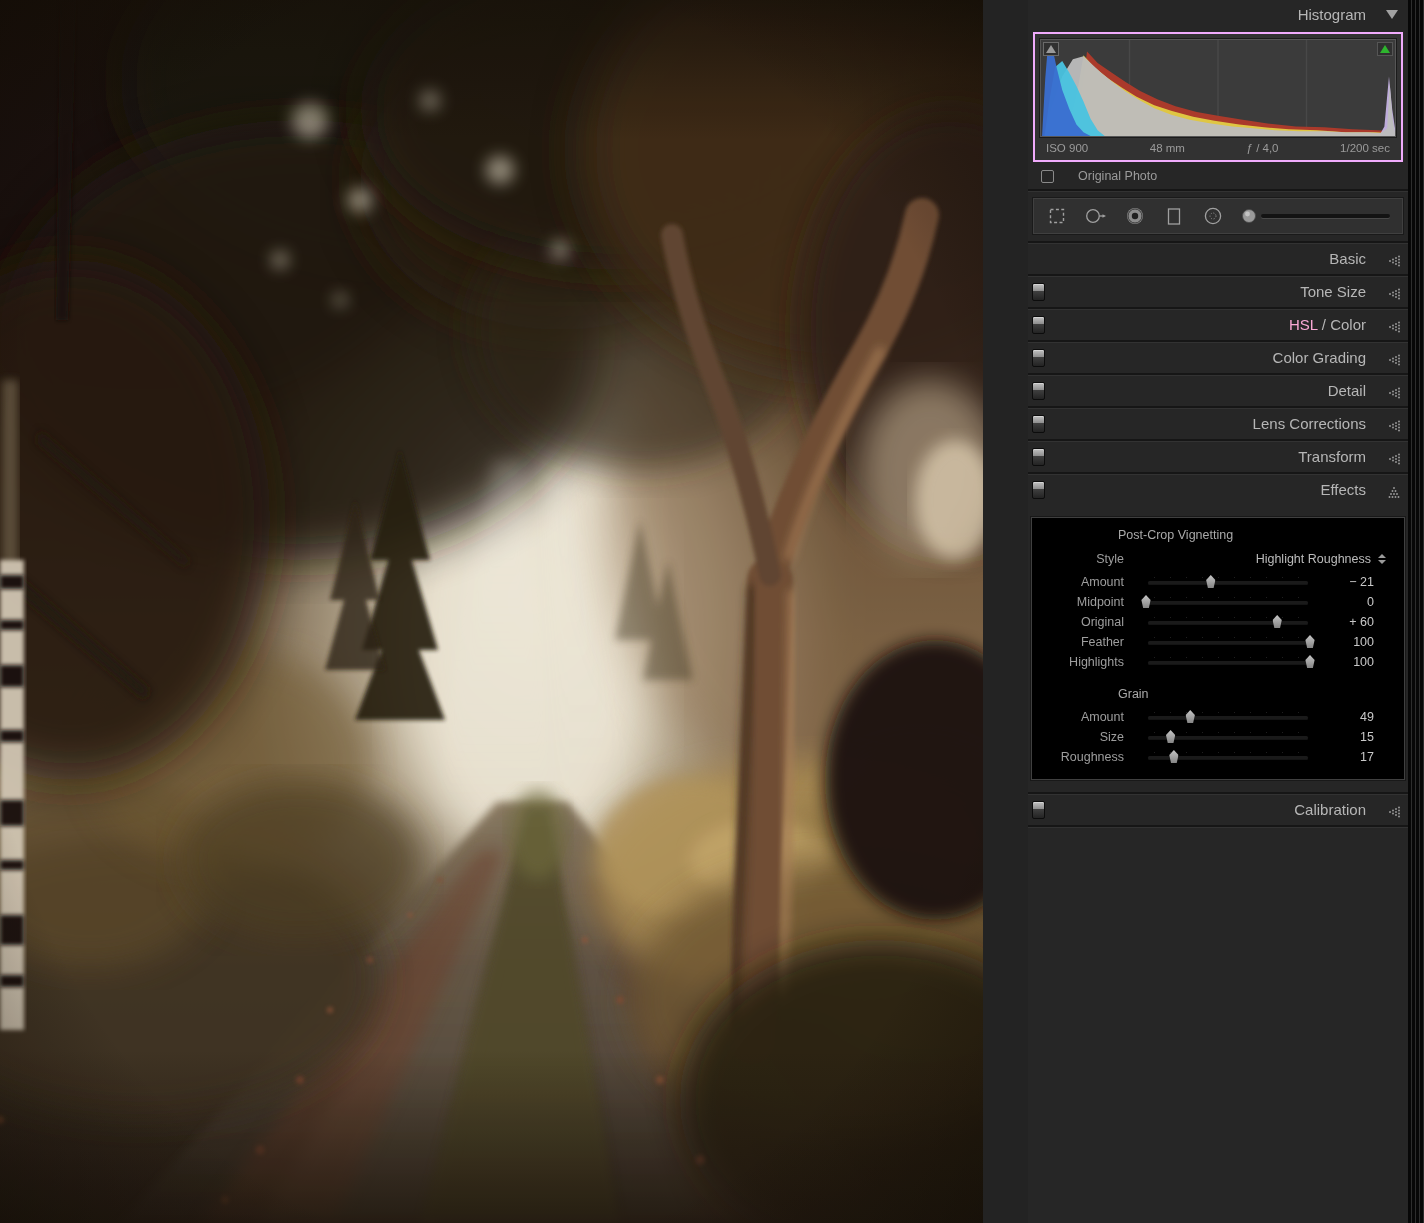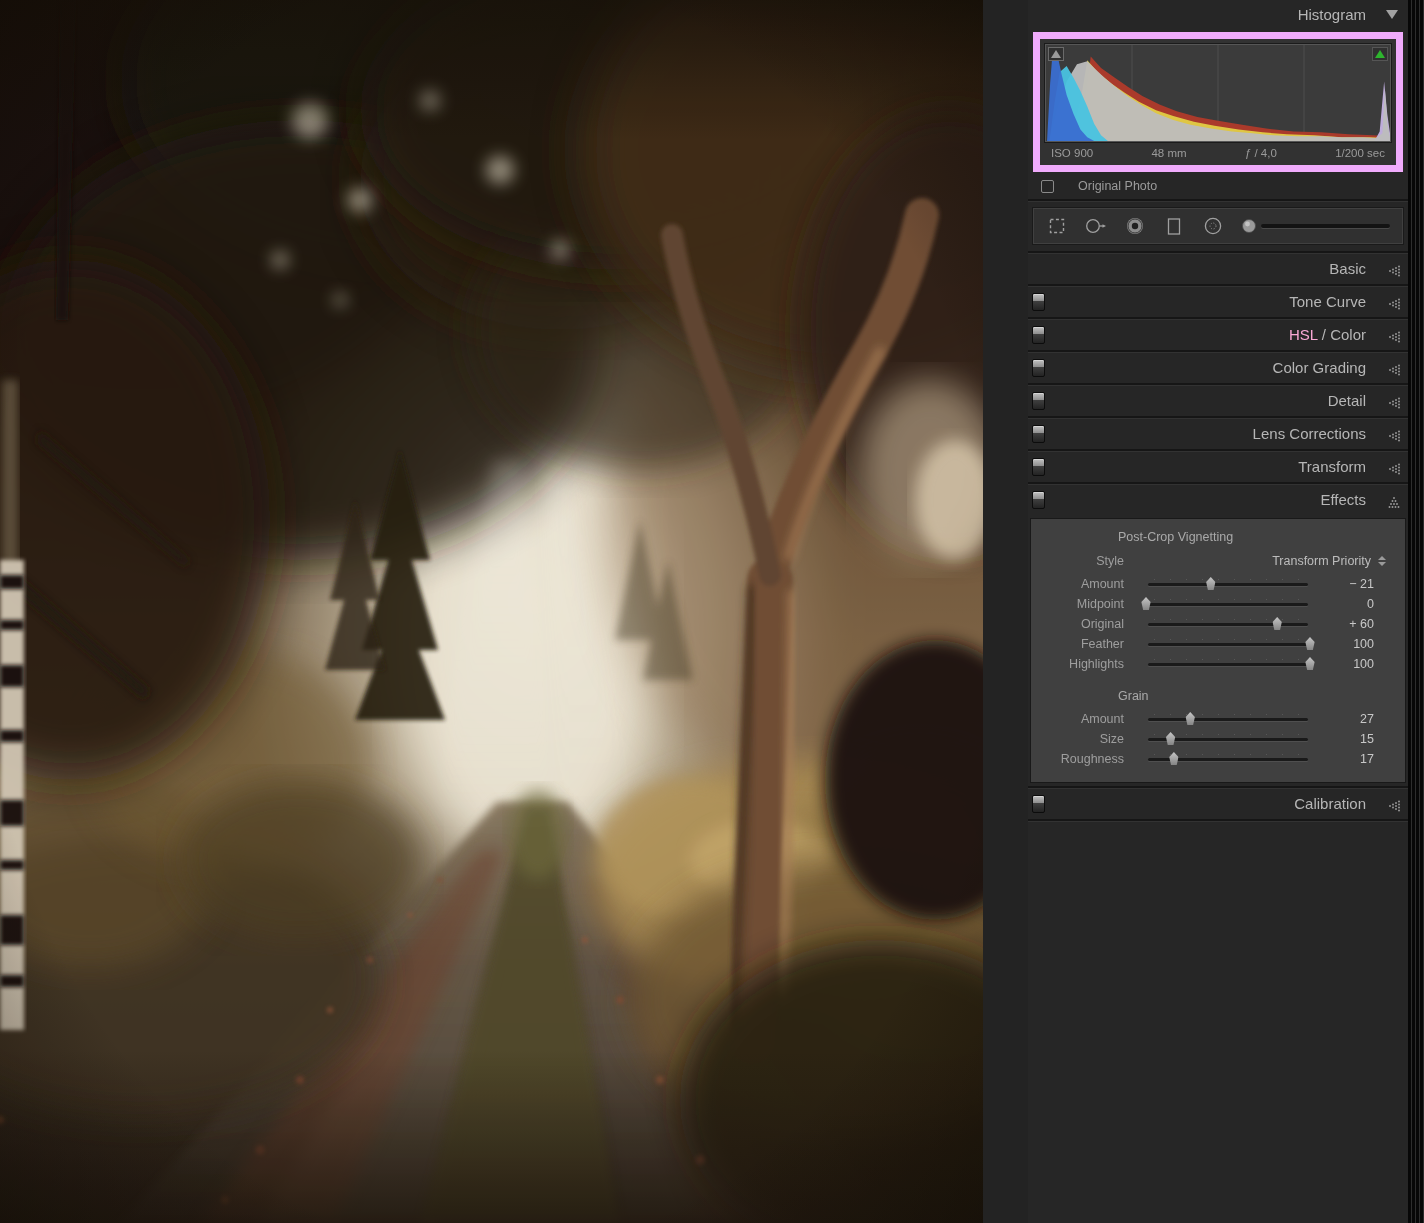--- a/index.html
+++ b/index.html
@@ -21,39 +21,39 @@
   .hdr-label{position:absolute;right:42px;top:6px;font-size:15px;color:#b6b6b6;white-space:nowrap;}
   .hdr-label .dim{color:#f9a8d4;}
   .disclosure{position:absolute;right:8px;top:9px;width:12px;height:12px;}
   .tri-solid{position:absolute;right:10px;top:10px;width:0;height:0;
     border-left:6px solid transparent;border-right:6px solid transparent;border-top:9px solid #a2a2a2;}
   .switch{position:absolute;left:4px;top:6px;width:11px;height:16px;border:1px solid #0c0c0c;border-radius:2px;
     background:linear-gradient(180deg,#c2c2c2 0%,#8f8f8f 42%,#3f3f3f 46%,#232323 100%);
     box-shadow:inset 0 1px 0 rgba(255,255,255,.35);}
   .groove{height:2px;background:#161616;border-bottom:1px solid #323232;}
   
-  .histo-box{margin:2px 5px 0 5px;background:#323232;border:7px solid #f0abfc;padding:5px 5px 2px 5px;}
+  .histo-box{margin:2px 5px 0 5px;background:#323232;border:2px solid #f0abfc;padding:5px 5px 2px 5px;}
   .histo-chart{position:relative;height:96px;background:#3b3b3b;border:1px solid #565656;box-shadow:0 0 0 1px #1b1b1b;}
   .histo-chart svg{position:absolute;left:0;top:0;width:100%;height:100%;}
   .clip-btn{position:absolute;top:2px;width:16px;height:14px;background:#303030;border:1px solid #6a6a6a;box-sizing:border-box;}
   .clip-btn.left{left:2px;}
   .clip-btn.right{right:2px;border-color:#555;}
   .clip-tri{width:0;height:0;margin:2px auto 0 auto;border-left:5px solid transparent;border-right:5px solid transparent;border-bottom:8px solid #9a9a9a;}
   .clip-tri.green{border-bottom-color:#2eb52e;}
   .histo-info{display:flex;justify-content:space-between;padding:5px 6px 4px 6px;font-size:11.5px;color:#9b9b9b;}
   .orig-row{display:flex;align-items:center;gap:24px;padding:7px 0 6px 13px;font-size:12.5px;color:#9b9b9b;}
   .checkbox{width:13px;height:13px;border:1px solid #8a8a8a;border-radius:2px;background:transparent;box-sizing:border-box;}
   
   .toolstrip{margin:6px 5px 7px 5px;height:34px;background:#303030;border:1px solid #404040;box-shadow:0 0 0 1px #1a1a1a;
     display:flex;align-items:center;padding:0 12px;gap:17px;}
   .tool{display:flex;align-items:center;justify-content:center;width:22px;height:22px;}
   .brush-wrap{display:flex;align-items:center;flex:1;}
   .brush-handle{flex:1;height:4px;background:#131313;border-radius:2px;box-shadow:0 1px 0 rgba(255,255,255,.12);margin-left:2px;}
   
-  .fx-box{margin:4px 3px;border:1px solid #404040;background:#404040;box-shadow:0 0 0 1px #191919;padding:8px 0 12px 0;}
+  .fx-box{margin:12px 3px;border:1px solid #404040;background:#000000;box-shadow:0 0 0 1px #191919;padding:8px 0 12px 0;}
   .fx-title{margin:2px 0 6px 86px;font-size:12.5px;color:#a9a9a9;}
   .fx-style{display:flex;align-items:center;height:22px;margin-bottom:2px;}
   .fx-label{width:92px;text-align:right;font-size:12.5px;color:#9e9e9e;padding-right:10px;flex:none;}
   .style-value{flex:1;text-align:right;font-size:12.5px;color:#bcbcbc;}
   .sort-arrows{width:9px;margin:0 18px 0 6px;display:flex;flex-direction:column;gap:2px;align-items:center;flex:none;}
   .sa-up{width:0;height:0;border-left:4px solid transparent;border-right:4px solid transparent;border-bottom:4px solid #9a9a9a;}
   .sa-dn{width:0;height:0;border-left:4px solid transparent;border-right:4px solid transparent;border-top:4px solid #9a9a9a;}
   .fx-row{display:flex;align-items:center;height:20px;gap:12px;}
   .fx-track{flex:1;position:relative;height:20px;}
   .track-line{position:absolute;left:2px;right:2px;top:9px;height:3px;background:#1a1a1a;border-radius:2px;
@@ -338,21 +338,21 @@
             <circle cx="8" cy="9" r="0.95" fill="#9a9a9a"></circle>
             <circle cx="11" cy="1.5" r="0.95" fill="#9a9a9a"></circle>
             <circle cx="11" cy="4.5" r="0.95" fill="#9a9a9a"></circle>
             <circle cx="11" cy="7.5" r="0.95" fill="#9a9a9a"></circle>
             <circle cx="11" cy="10.5" r="0.95" fill="#9a9a9a"></circle>
           </svg></span>
       </div>
       <div class="groove"></div>
       <div class="panel-header">
         <div class="switch"></div>
-        <span class="hdr-label">Tone Curve</span>
+        <span class="hdr-label">Tone Size</span>
         <span class="disclosure"><svg width="12" height="12" viewBox="0 0 12 12">
             <circle cx="2" cy="6" r="0.95" fill="#9a9a9a"></circle>
             <circle cx="5" cy="4.5" r="0.95" fill="#9a9a9a"></circle>
             <circle cx="5" cy="7.5" r="0.95" fill="#9a9a9a"></circle>
             <circle cx="8" cy="3" r="0.95" fill="#9a9a9a"></circle>
             <circle cx="8" cy="6" r="0.95" fill="#9a9a9a"></circle>
             <circle cx="8" cy="9" r="0.95" fill="#9a9a9a"></circle>
             <circle cx="11" cy="1.5" r="0.95" fill="#9a9a9a"></circle>
             <circle cx="11" cy="4.5" r="0.95" fill="#9a9a9a"></circle>
             <circle cx="11" cy="7.5" r="0.95" fill="#9a9a9a"></circle>
@@ -460,21 +460,21 @@
             <circle cx="7.5" cy="11" r="0.95" fill="#9a9a9a"></circle>
             <circle cx="10.5" cy="11" r="0.95" fill="#9a9a9a"></circle>
           </svg></span>
       </div>
     </div>
 
   <div class="fx-box">
     <div class="fx-title">Post-Crop Vignetting</div>
     <div class="fx-style">
       <span class="fx-label">Style</span>
-      <span class="style-value">Transform Priority</span>
+      <span class="style-value">Highlight Roughness</span>
       <span class="sort-arrows">
           <span class="sa-up"></span>
           <span class="sa-dn"></span>
         </span>
     </div>
     <div id="pcv-sliders">
         <div class="fx-row">
           <span class="fx-label">Amount</span>
           <span class="fx-track">
             <span class="track-line"></span>
@@ -517,21 +517,21 @@
       </div>
     <div class="fx-gap"></div>
     <div class="fx-title">Grain</div>
     <div id="grain-sliders">
         <div class="fx-row">
           <span class="fx-label">Amount</span>
           <span class="fx-track">
             <span class="track-line"></span>
             <span class="thumb" style="left: calc(27%);"></span>
           </span>
-          <span class="fx-value">27</span>
+          <span class="fx-value">49</span>
         </div>
         <div class="fx-row">
           <span class="fx-label">Size</span>
           <span class="fx-track">
             <span class="track-line"></span>
             <span class="thumb" style="left: calc(15%);"></span>
           </span>
           <span class="fx-value">15</span>
         </div>
         <div class="fx-row">

